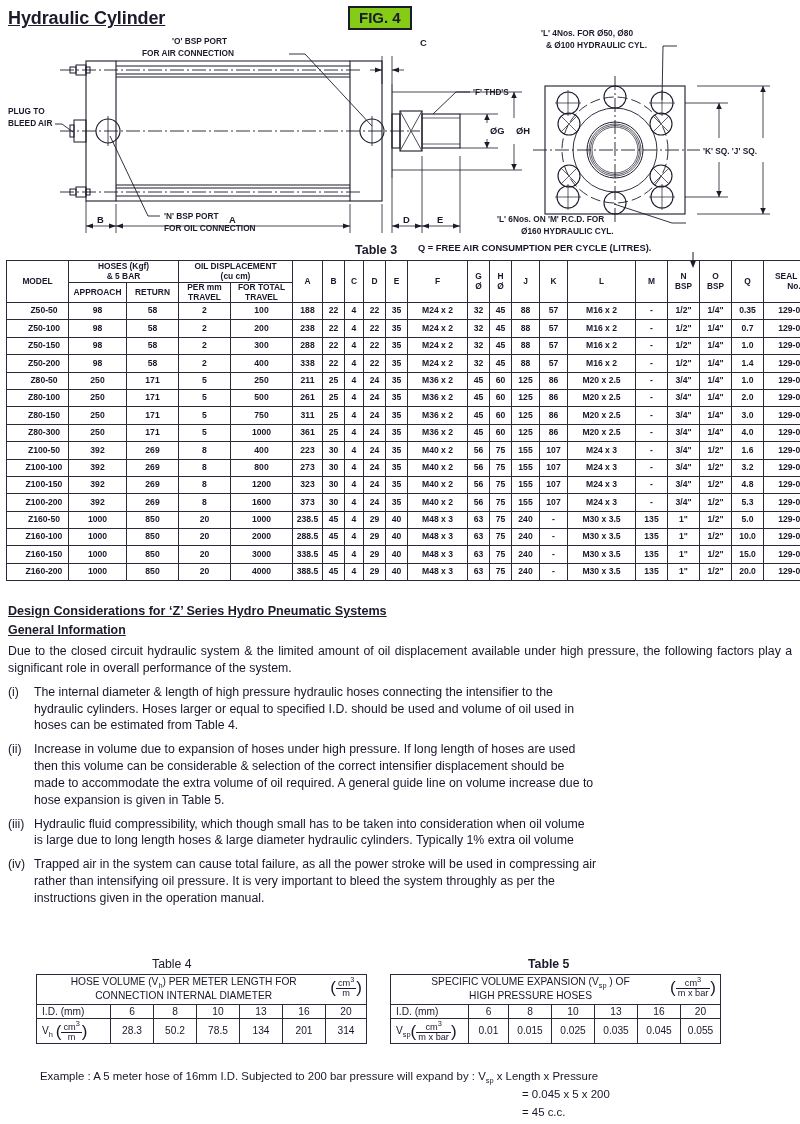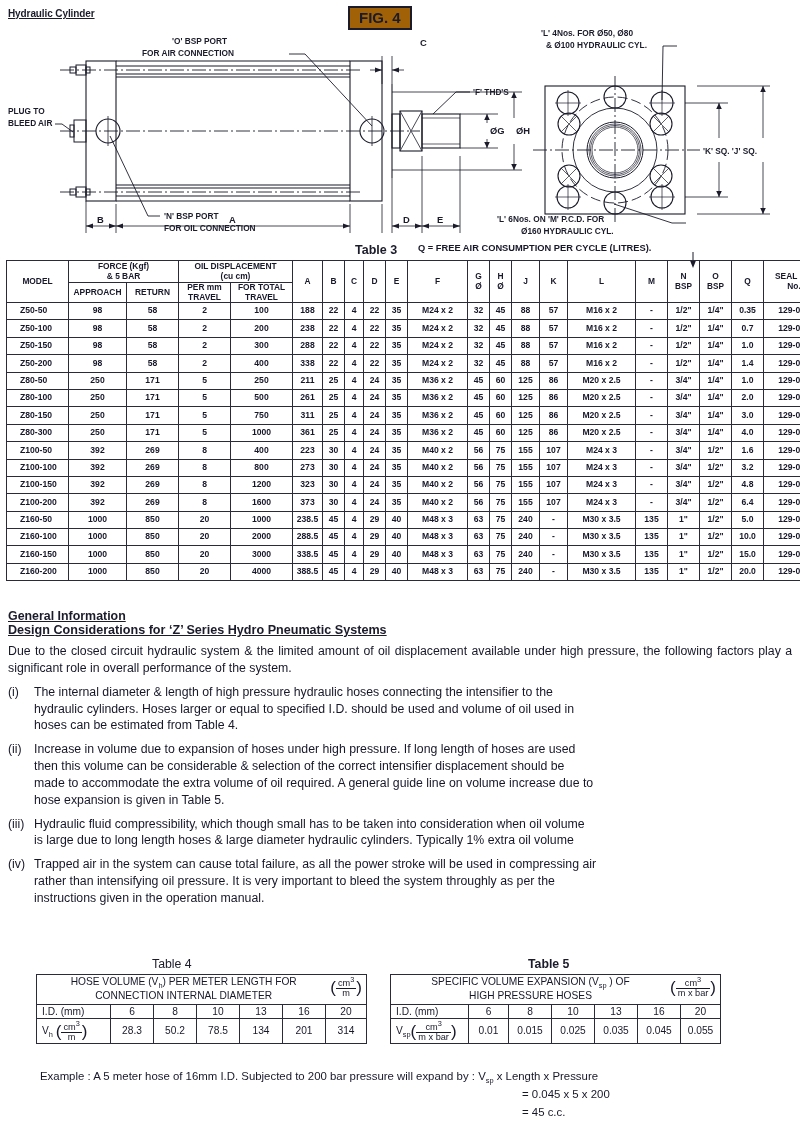--- a/index.html
+++ b/index.html
@@ -14,30 +14,30 @@
     color: #1b1b2b;
     overflow: hidden;
   }
 
   
   #title-row {
     position: absolute; left: 8px; top: 6px; width: 784px; height: 30px;
   }
   #page-title {
     position: absolute; left: 0; top: 2px;
-    font-size: 10px; font-weight: bold;
+    font-size: 18px; font-weight: bold;
     text-decoration: underline;
     letter-spacing: -0.1px;
   }
   #fig-box {
     position: absolute; left: 340px; top: 0px;
     border: 2px solid #1b1b2b;
     padding: 1px 9px 2px 9px;
     font-size: 15px; font-weight: bold;
-    background: #a16207;
+    background: #84cc16;
   }
 
   
   #drawing {
     position: absolute; left: 0; top: 26px; width: 800px; height: 215px;
   }
   #drawing svg { display:block; }
 
   
   #t3-caption {
@@ -67,21 +67,21 @@
   table.t3 th, table.t3 td {
     border: 1px solid #2a2a3a;
     text-align: center;
     vertical-align: middle;
     padding: 0;
     line-height: 1.12;
     font-weight: bold;
   }
   table.t3 th { font-size: 8.4px; }
   table.t3 td { height: 17.4px; font-size: 8.6px; }
-  table.t3 td.model { text-align: left; padding-left: 13px; margin-left: 8px; }
+  table.t3 td.model { text-align: center; padding-left: 13px; margin-left: 8px; }
   .hrow1 th { height: 22px; }
   .hrow2 th { height: 20px; }
   .subhd { font-size: 8.2px; }
 
   
   #design-sec { position: absolute; left: 8px; top: 604px; width: 784px; }
   #dc-title { font-size: 12.6px; font-weight:bold; text-decoration: underline; }
   #gi-title { font-size: 12.4px; font-weight:bold; text-decoration: underline; margin-top: 5px;}
 
   .para {
@@ -410,21 +410,21 @@
         <col style="width:32px">
       <col style="width:32px">
         <col style="width:32px">
         <col style="width:32px">
         <col style="width:61px">
     </colgroup>
     <thead>
       <tr class="hrow1">
         <th rowspan="2">MODEL</th>
         <th colspan="2">
-          <span>FORCE (Kgf)</span><br>
+          <span>HOSES (Kgf)</span><br>
           <span>&amp; 5 BAR</span>
         </th>
         <th colspan="2">
           <span>OIL DISPLACEMENT</span><br>
           <span>(cu cm)</span>
         </th>
         <th rowspan="2">A</th>
         <th rowspan="2">B</th>
         <th rowspan="2">C</th>
         <th rowspan="2">D</th>
@@ -736,21 +736,21 @@
           <td>35</td>
           <td>M40 x 2</td>
           <td>56</td>
           <td>75</td>
           <td>155</td>
           <td>107</td>
           <td>M24 x 3</td>
           <td>-</td>
           <td>3/4"</td>
           <td>1/2"</td>
-          <td>6.4</td>
+          <td>5.3</td>
           <td>129-016</td>
         </tr>
         <tr>
           <td class="model">Z160-50</td>
           <td>1000</td>
           <td>850</td>
           <td>20</td>
           <td>1000</td>
           <td>238.5</td>
           <td>45</td>
@@ -836,22 +836,22 @@
           <td>1"</td>
           <td>1/2"</td>
           <td>20.0</td>
           <td>129-017</td>
         </tr>
       </tbody>
   </table>
 </div>
 
 <div id="design-sec">
+  <div id="dc-title">Design Considerations for ‘Z’ Series Hydro Pneumatic Systems</div>
   <div id="gi-title">General Information</div>
-  <div id="dc-title">Design Considerations for ‘Z’ Series Hydro Pneumatic Systems</div>
   <div class="para">
     <span>Due to the closed circuit hydraulic system &amp; the limited amount of oil displacement available under high</span>
     <span>pressure,  the  following  factors  play  a  significant  role  in  overall  performance  of  the  system.</span>
   </div>
   <div id="design-items">
       <div class="numitem">
         <div class="num">(i)</div>
         <div class="body">
           <span>The internal diameter &amp; length of high pressure hydraulic hoses connecting the intensifier to the</span>
           <span>hydraulic cylinders. Hoses larger or equal to specified I.D. should be used and volume of oil used in</span>

